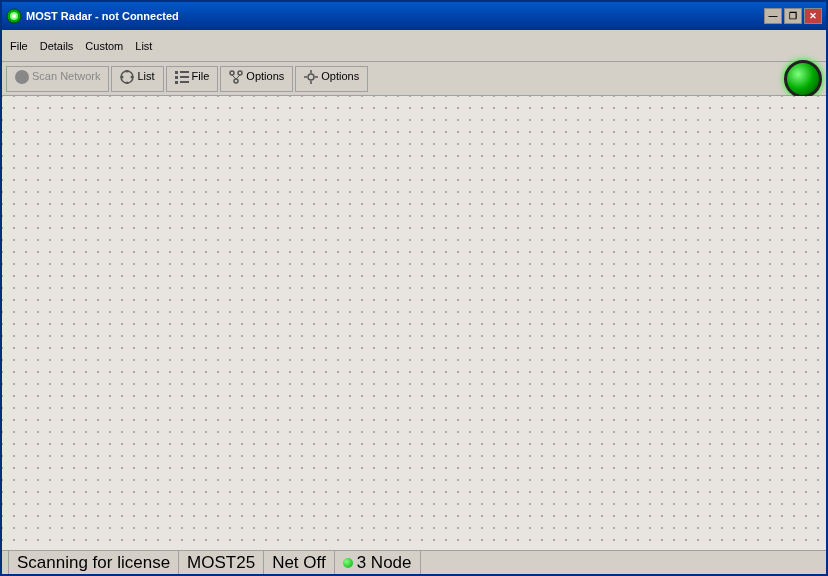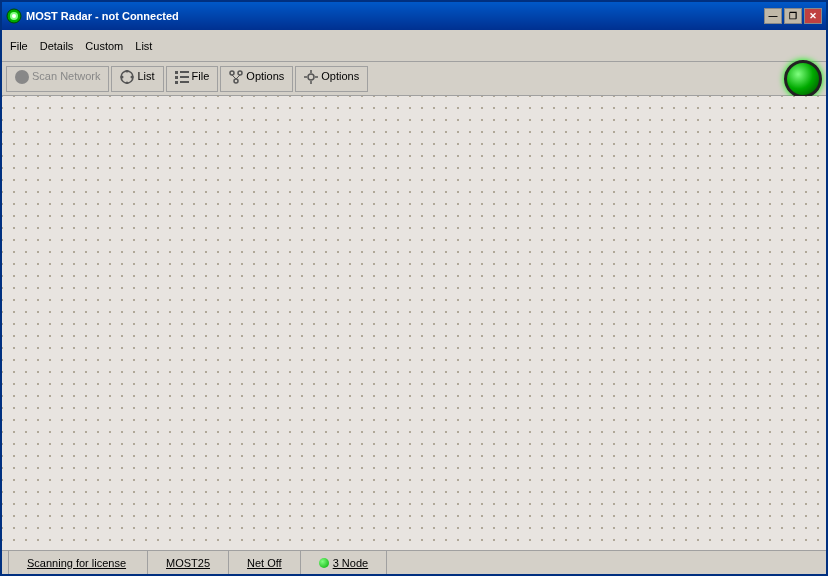--- a/index.html
+++ b/index.html
@@ -164,25 +164,24 @@
       display: flex;
       align-items: center;
       padding: 0 6px;
       gap: 0;
       flex-shrink: 0;
     }
 
     .status-section {
       display: flex;
       align-items: center;
-      padding: 0 18px;
+      padding: 0 8px;
       border-right: 1px solid #a0a0a0;
       height: 100%;
-      font-size: 11px;
-      text-decoration: underline;
+      font-size: 17px;
     }
 
     .status-section:first-child {
       border-left: 1px solid #a0a0a0;
       min-width: 140px;
     }
 
     .status-dot {
       width: 10px;
       height: 10px;

